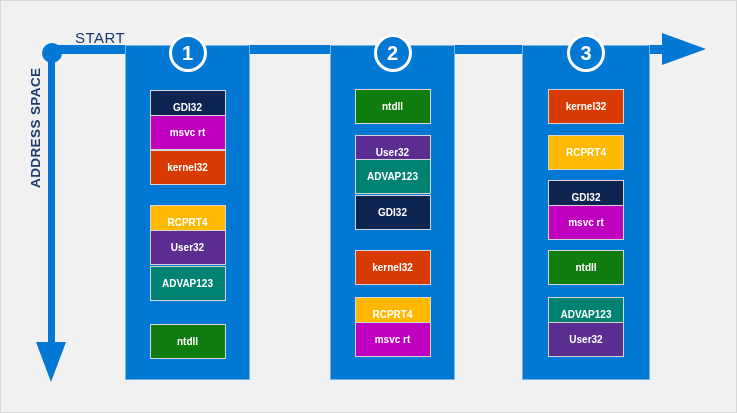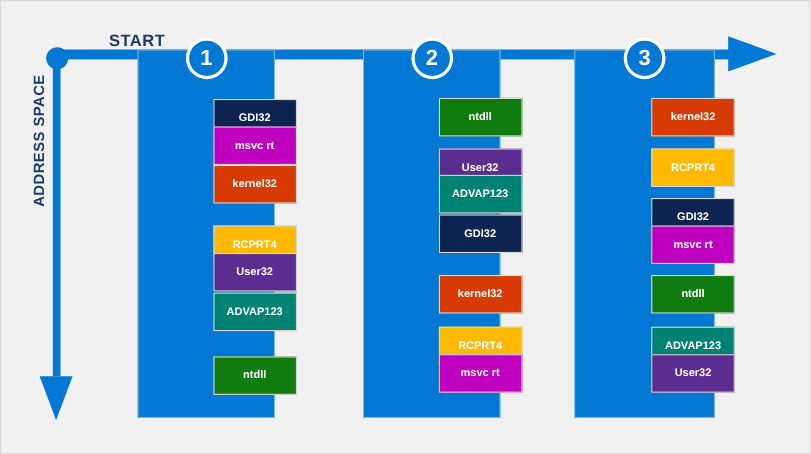--- a/index.html
+++ b/index.html
@@ -30,21 +30,21 @@
   }
   
   .v-line{position:absolute; left:47px; top:52px; width:7px; height:289px; background:var(--arrow);}
   .v-arrowhead{
     position:absolute; left:35px; top:341px; width:0; height:0;
     border-left:15px solid transparent; border-right:15px solid transparent;
     border-top:40px solid var(--arrow);
   }
   .start-label{
     position:absolute; left:74px; top:28px;
-    font-size:15px; font-weight:bold; color:var(--navy); letter-spacing:0.5px;margin-left:24px;
+    font-size:15px; font-weight:normal; color:var(--navy); letter-spacing:0.5px;
   }
   .addr-label{
     position:absolute; left:26px; top:57px; height:140px; width:18px;
     writing-mode:vertical-rl; transform:rotate(180deg);
     font-size:13.5px; font-weight:bold; color:var(--navy); letter-spacing:0.4px;
     text-align:center; line-height:18px; white-space:nowrap;
   }
   
   .column{
     position:absolute; top:44px; height:335px; width:125px;
@@ -61,21 +61,21 @@
     color:#FFFFFF; font-size:20px; font-weight:bold;
     display:flex; align-items:center; justify-content:center;
     line-height:1;
   }
   .block{
     position:absolute; left:50%; transform:translateX(-50%);
     width:76px; height:35px; box-sizing:border-box;
     border:1px solid #D6D6D6;
     color:var(--blocktext); font-size:10px; font-weight:bold;
     display:flex; align-items:center; justify-content:center;
-    text-align:center; white-space:nowrap;margin-left:44px;
+    text-align:center; white-space:nowrap;
   }
 </style>
 </head>
 <body>
 
 <div class="canvas">
 
   <div class="h-line"></div>
   <div class="h-arrowhead"></div>
   <div class="start-dot"></div>

